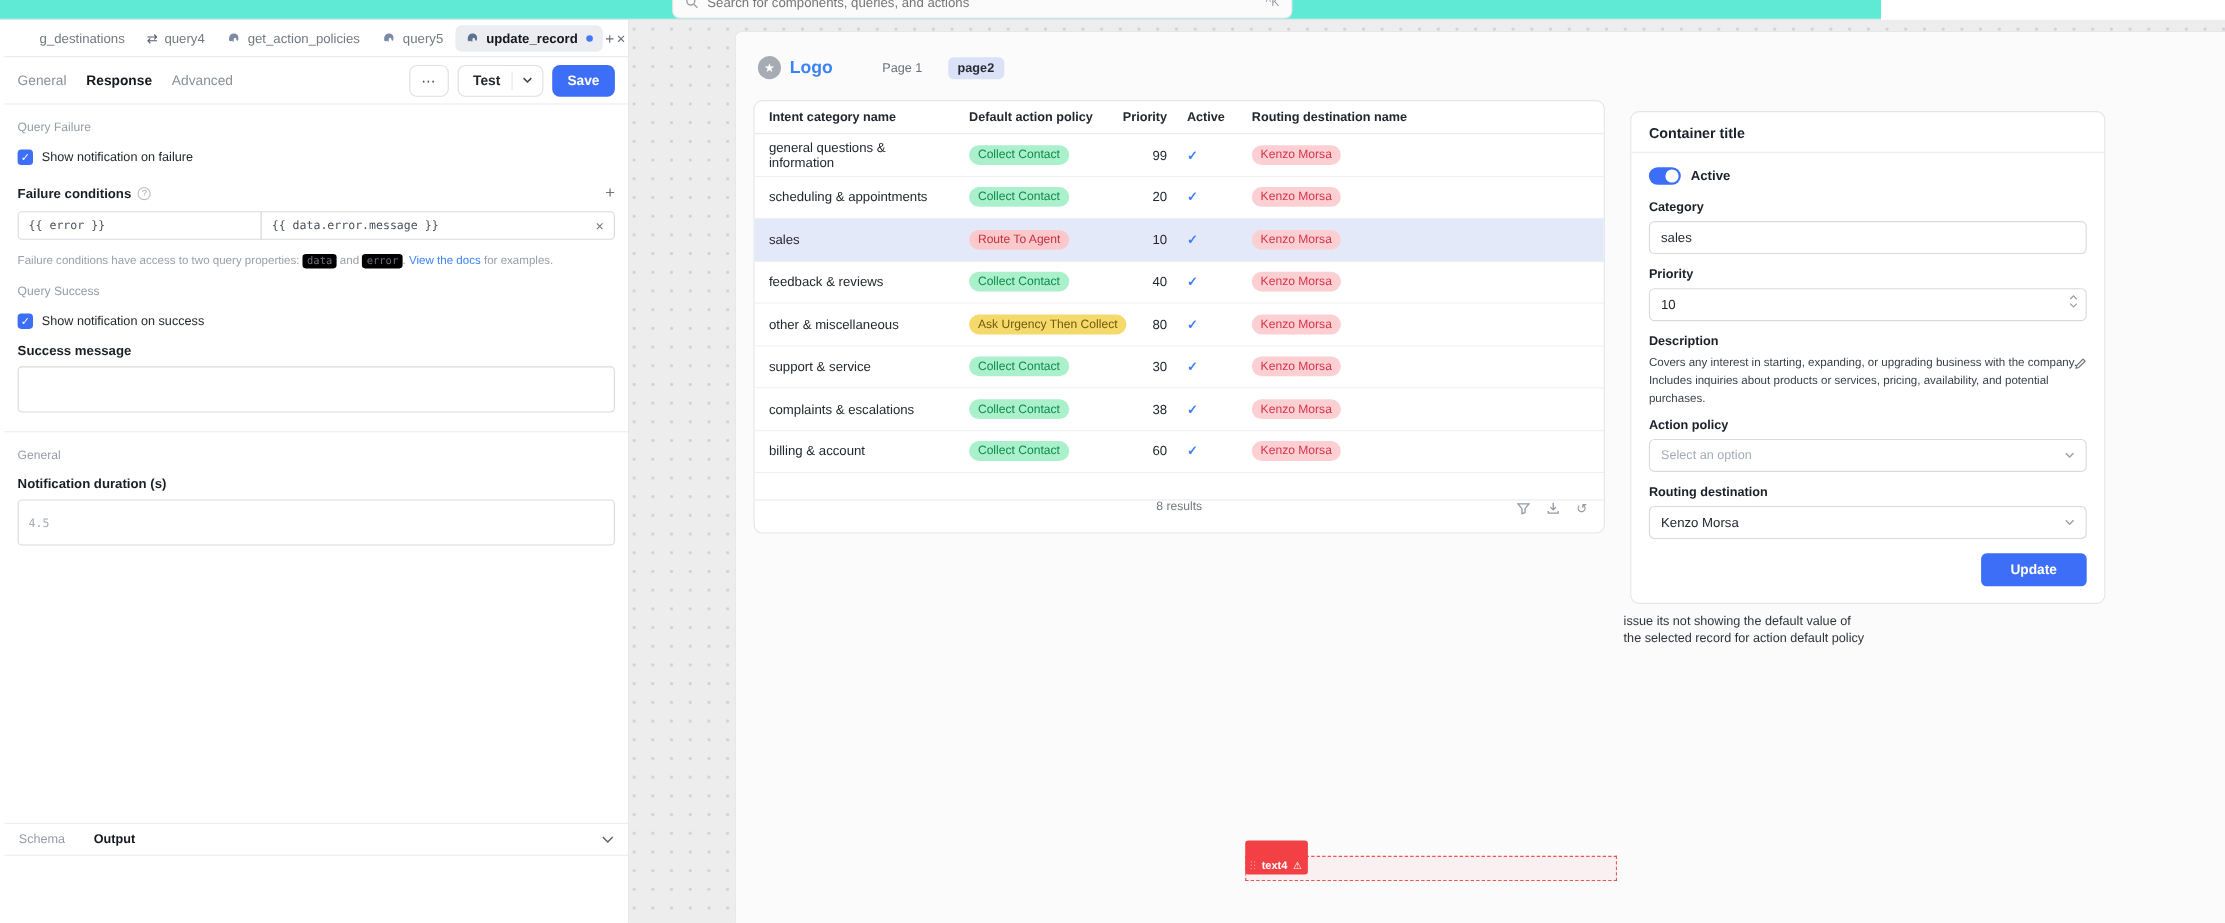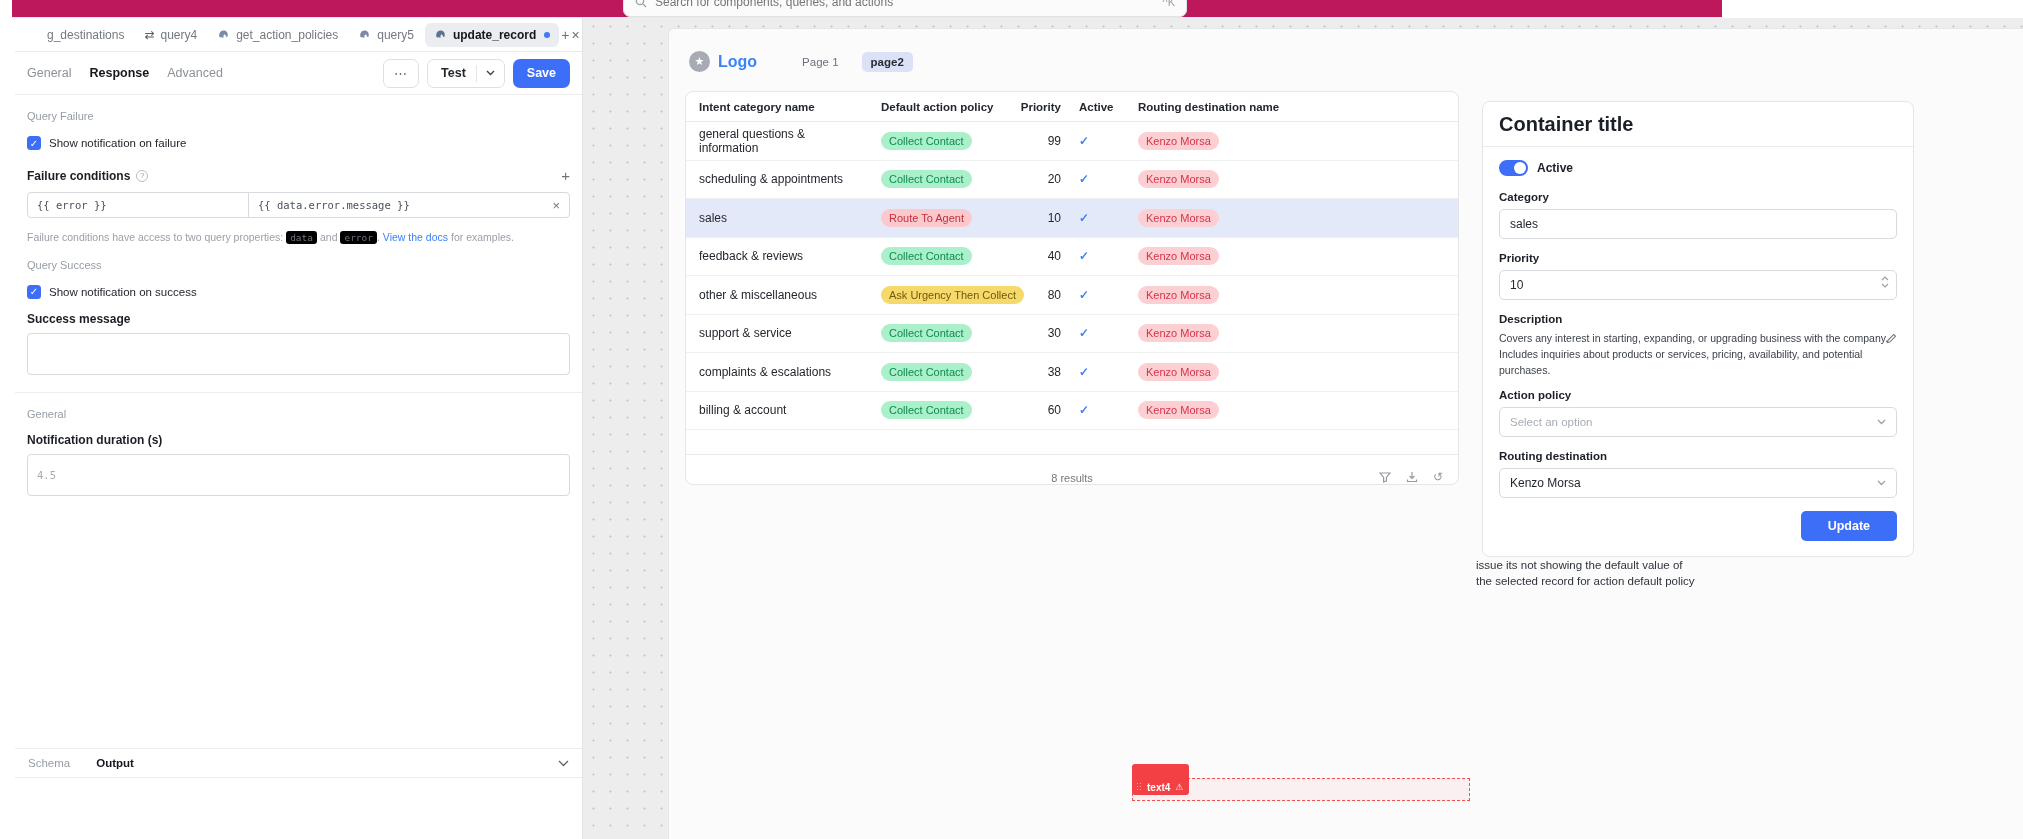--- a/index.html
+++ b/index.html
@@ -3,29 +3,29 @@
 <meta charset="utf-8">
 <style>
   * { box-sizing: border-box; margin: 0; padding: 0; }
   html,body { width:2023px; height:839px; }
   body {
     position: relative; overflow: hidden;
     font-family: "Liberation Sans", sans-serif;
     background: #fff; color: #1f2329;
   }
   
-  .topbar { position:absolute; left:12px; top:0; width:1710px; height:18px; background:#be185d; border-bottom:1px solid #e9e9e9; z-index:6; overflow:hidden; }
+  .topbar { position:absolute; left:0; top:0; width:1710px; height:18px; background:#5eead4; border-bottom:1px solid #e9e9e9; z-index:6; overflow:hidden; }
   .search-box { position:absolute; left:611px; top:-13px; width:564px; height:30px; background:#fbfbfc; border:1px solid #e2e3e6; border-radius:7px; display:flex; align-items:center; padding:0 11px; gap:8px; color:#9aa0aa; font-size:12px; }
   .search-box input { flex:1; border:none; outline:none; background:transparent; font-size:12px; color:#9aa0aa; font-family:"Liberation Sans",sans-serif; }
   .kbd { color:#9aa0aa; font-size:11px; }
   .avatar { position:absolute; left:1980px; top:0px; width:17px; height:17px; border-radius:50%; background:#f0711c; color:#fff; font-size:9.5px; font-weight:bold; display:flex; align-items:center; justify-content:center; }
   .edge-btn { position:absolute; left:2012px; top:-3px; width:22px; height:21px; background:#fff; border:1px solid #e4e4e6; border-radius:6px; box-shadow:0 1px 2px rgba(0,0,0,.06); }
   .edge-btn i { position:absolute; left:5px; top:9px; width:3px; height:3px; border-radius:50%; background:#c9ccd1; }
   
-  .left { position:absolute; left:15px; top:18px; width:568px; bottom:0; background:#fff; border-right:1px solid #e3e4e7; z-index:5; }
+  .left { position:absolute; left:4px; top:18px; width:568px; bottom:0; background:#fff; border-right:1px solid #e3e4e7; z-index:5; }
   .tabbar { height:34px; border-bottom:1px solid #e9eaec; display:flex; align-items:center; padding:0 9px; gap:2px; }
   .hamburger { width:24px; height:24px; display:flex; flex-direction:column; justify-content:center; gap:3px; padding:0 5px; margin-right:2px; cursor:pointer; }
   .hamburger span { display:block; height:1.6px; background:#4b5259; border-radius:1px; }
   .qtab { display:flex; align-items:center; gap:6px; padding:5px 9px; border-radius:6px; font-size:12px; color:#74797f; white-space:nowrap; cursor:pointer; }
   .qtab .qicon { font-size:12px; color:#565d68; line-height:1; }
   .qtab svg { display:block; }
   .qtab.active { background:#ebedf0; color:#14171b; font-weight:bold; }
   .unsaved-dot { width:6px; height:6px; border-radius:50%; background:#3e7bf4; margin-left:2px; }
   .tab-action { width:22px; height:22px; display:flex; align-items:center; justify-content:center; color:#6b7178; font-size:14px; border-radius:5px; cursor:pointer; }
   
@@ -88,27 +88,27 @@
   .c3 { width:48px; text-align:right; padding:0; }
   .c4 { width:64px; padding-left:18px; }
   .c5 { flex:1; }
   .pill { display:inline-block; font-size:11px; padding:3px 8px; border-radius:10px; white-space:nowrap; }
   .pill[data-color="green"]  { background:#aaf0cb; color:#0f8a4f; }
   .pill[data-color="red"]    { background:#fbc9cb; color:#c32f3f; }
   .pill[data-color="yellow"] { background:#f6d96b; color:#6f5a0e; }
   .pill[data-color="pink"]   { background:#fccfd3; color:#d6334a; }
   .tcheck { color:#3d82f7; font-size:12px; font-weight:bold; }
   .tspacer { flex:1; }
-  .tfoot { height:30px; border-top:1px solid #e7e9ec; display:flex; align-items:flex-end; font-size:11px; color:#74797f; position:relative; flex:0 0 auto; }
+  .tfoot { height:30px; border-top:1px solid #e7e9ec; display:flex; align-items:flex-start; font-size:11px; color:#74797f; position:relative; flex:0 0 auto; }
   .tfoot .count { position:absolute; left:0; right:0; text-align:center; }
   .tfoot .ficons { margin-left:auto; display:flex; gap:15px; padding-right:15px; align-items:center; color:#949aa4; z-index:1; }
   .tfoot .ficons span { cursor:pointer; display:flex; align-items:center; font-size:12px; }
   
   .rcard { left:813px; top:72px; width:432px; }
-  .rc-head { padding:11px 16px 10px; border-bottom:1px solid #e9eaee; font-size:20px; font-weight:bold; color:#1b1f27; }
+  .rc-head { padding:11px 16px 10px; border-bottom:1px solid #e9eaee; font-size:13px; font-weight:bold; color:#1b1f27; }
   .rc-body { padding:13px 16px 15px; }
   .toggle-row { display:flex; align-items:center; gap:9px; margin-bottom:15px; }
   .toggle { width:29px; height:16px; background:#3d6ef7; border-radius:9px; position:relative; cursor:pointer; }
   .toggle .knob { position:absolute; right:2px; top:2px; width:12px; height:12px; border-radius:50%; background:#fff; }
   .toggle-label { font-size:12px; font-weight:bold; color:#1b1f27; }
   .rlabel { font-size:11.5px; font-weight:bold; color:#1b1f27; margin-bottom:6px; }
   .rinput { width:100%; height:30px; border:1px solid #d7dade; border-radius:5px; padding:0 10px; font-size:12px; color:#23272e; outline:none; background:#fff; margin-bottom:13px; font-family:"Liberation Sans",sans-serif; }
   .num-wrap { position:relative; margin-bottom:13px; }
   .num-wrap .rinput { margin-bottom:0; padding-right:24px; }
   .stepper { position:absolute; right:8px; top:6px; display:flex; flex-direction:column; gap:2px; color:#9aa0aa; cursor:pointer; }

